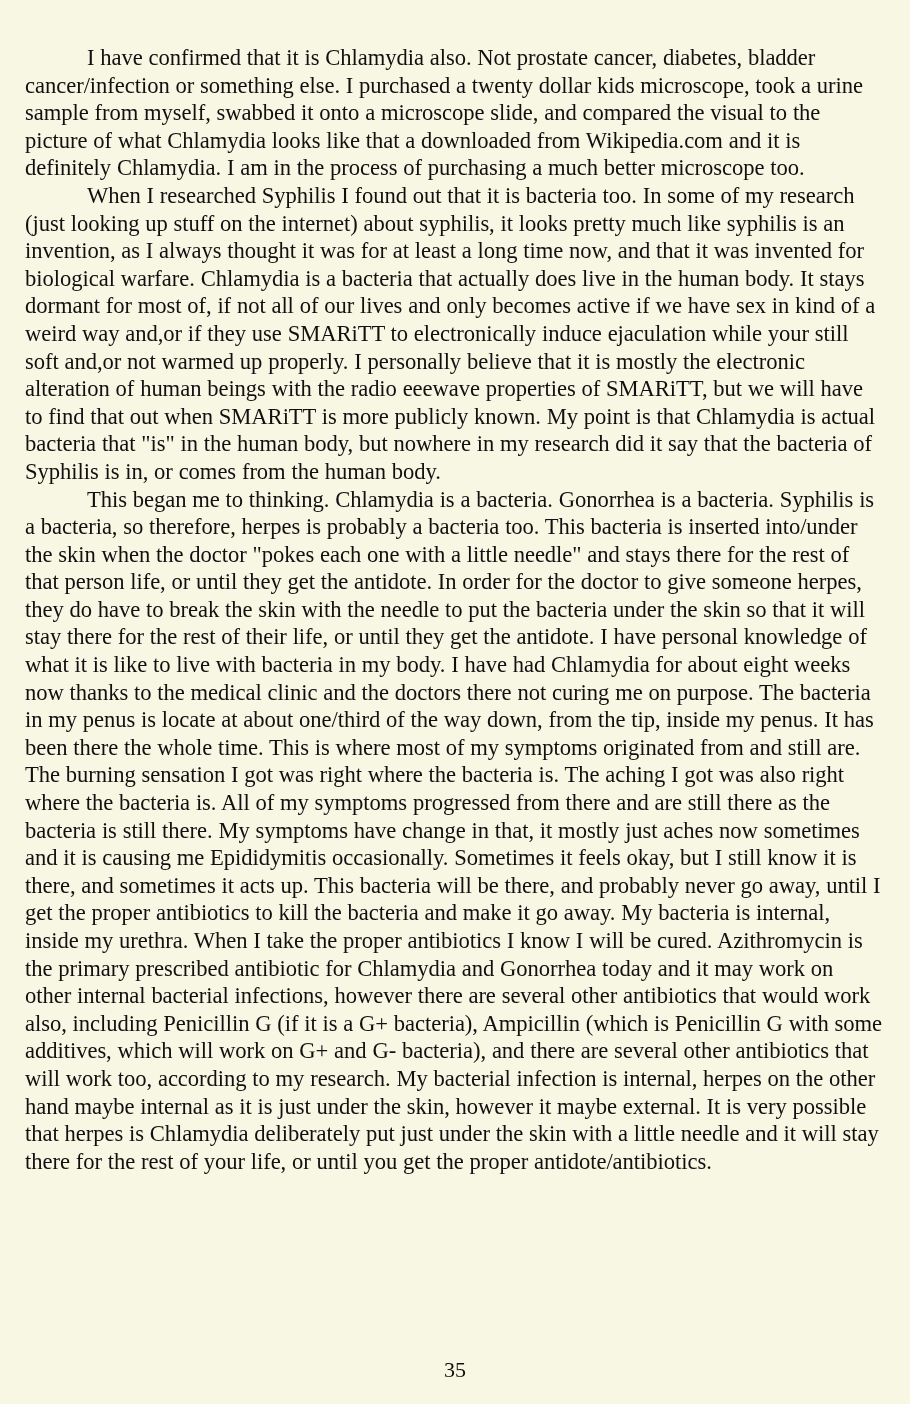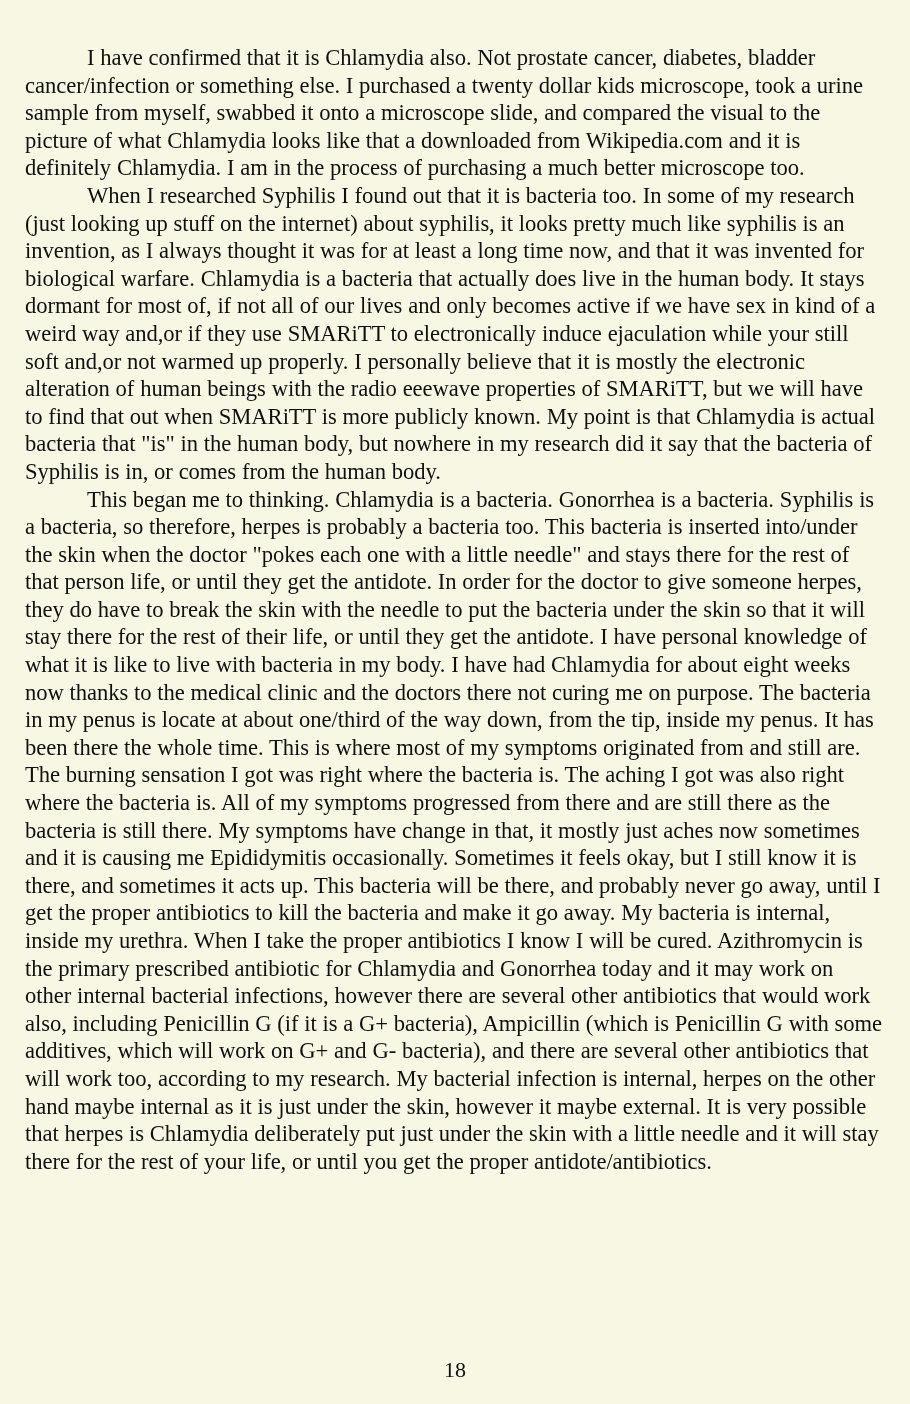--- a/index.html
+++ b/index.html
@@ -55,16 +55,16 @@
 
 <div class="page">
 
   <div class="body-text">
     <p class="para">I have confirmed that it is Chlamydia also. Not prostate cancer, diabetes, bladder cancer/infection or something else. I purchased a twenty dollar kids microscope, took a urine sample from myself, swabbed it onto a microscope slide, and compared the visual to the picture of what Chlamydia looks like that a downloaded from Wikipedia.com and it is definitely Chlamydia. I am in the process of purchasing a much better microscope too.</p>
     <p class="para">When I researched Syphilis I found out that it is bacteria too. In some of my research (just looking up stuff on the internet) about syphilis, it looks pretty much like syphilis is an invention, as I always thought it was for at least a long time now, and that it was invented for biological warfare. Chlamydia is a bacteria that actually does live in the human body. It stays dormant for most of, if not all of our lives and only becomes active if we have sex in kind of a weird way and,or if they use SMARiTT to electronically induce ejaculation while your still soft and,or not warmed up properly. I personally believe that it is mostly the electronic alteration of human beings with the radio eeewave properties of SMARiTT, but we will have to find that out when SMARiTT is more publicly known. My point is that Chlamydia is actual bacteria that "is" in the human body, but nowhere in my research did it say that the bacteria of Syphilis is in, or comes from the human body.</p>
     <p class="para">This began me to thinking. Chlamydia is a bacteria. Gonorrhea is a bacteria. Syphilis is a bacteria, so therefore, herpes is probably a bacteria too. This bacteria is inserted into/under the skin when the doctor "pokes each one with a little needle" and stays there for the rest of that person life, or until they get the antidote. In order for the doctor to give someone herpes, they do have to break the skin with the needle to put the bacteria under the skin so that it will stay there for the rest of their life, or until they get the antidote. I have personal knowledge of what it is like to live with bacteria in my body. I have had Chlamydia for about eight weeks now thanks to the medical clinic and the doctors there not curing me on purpose. The bacteria in my penus is locate at about one/third of the way down, from the tip, inside my penus. It has been there the whole time. This is where most of my symptoms originated from and still are. The burning sensation I got was right where the bacteria is. The aching I got was also right where the bacteria is. All of my symptoms progressed from there and are still there as the bacteria is still there. My symptoms have change in that, it mostly just aches now sometimes and it is causing me Epididymitis occasionally. Sometimes it feels okay, but I still know it is there, and sometimes it acts up. This bacteria will be there, and probably never go away, until I get the proper antibiotics to kill the bacteria and make it go away. My bacteria is internal, inside my urethra. When I take the proper antibiotics I know I will be cured. Azithromycin is the primary prescribed antibiotic for Chlamydia and Gonorrhea today and it may work on other internal bacterial infections, however there are several other antibiotics that would work also, including Penicillin G (if it is a G+ bacteria), Ampicillin (which is Penicillin G with some additives, which will work on G+ and G- bacteria), and there are several other antibiotics that will work too, according to my research. My bacterial infection is internal, herpes on the other hand maybe internal as it is just under the skin, however it maybe external. It is very possible that herpes is Chlamydia deliberately put just under the skin with a little needle and it will stay there for the rest of your life, or until you get the proper antidote/antibiotics.</p>
   </div>
 
   <div class="page-number-wrap">
-    <span class="page-number">18</span>
+    <span class="page-number">35</span>
   </div>
 
 </div>
 
 </body></html>

